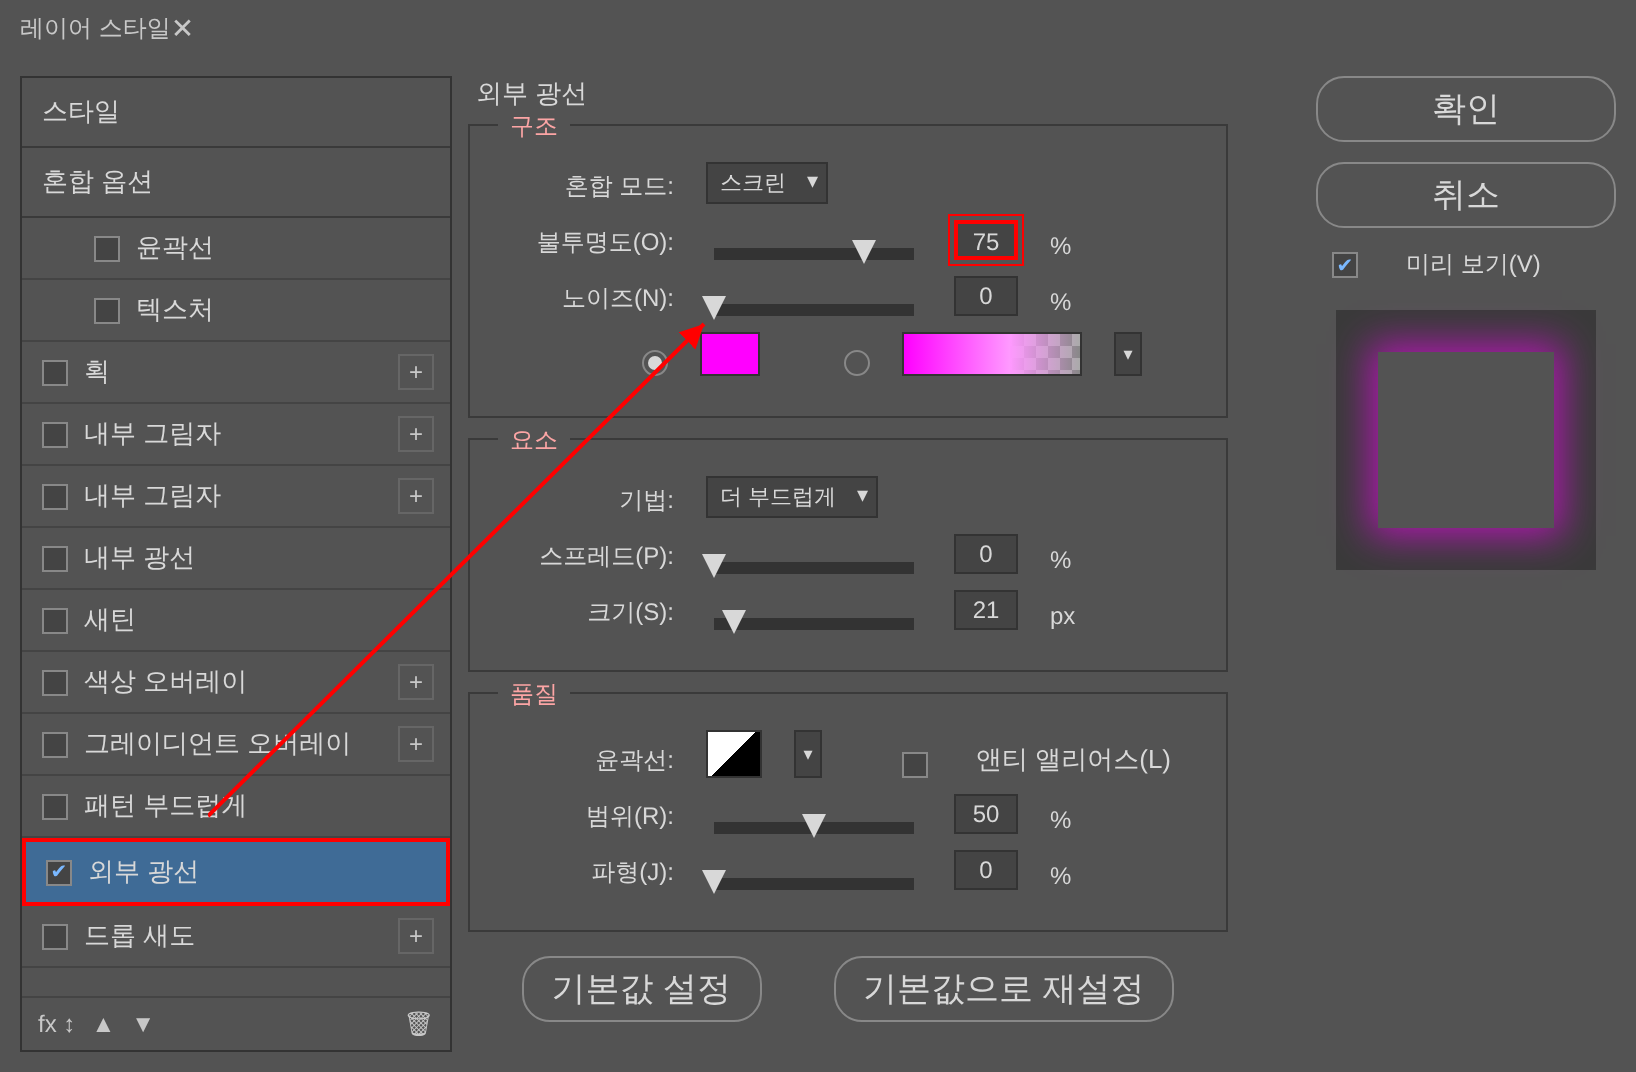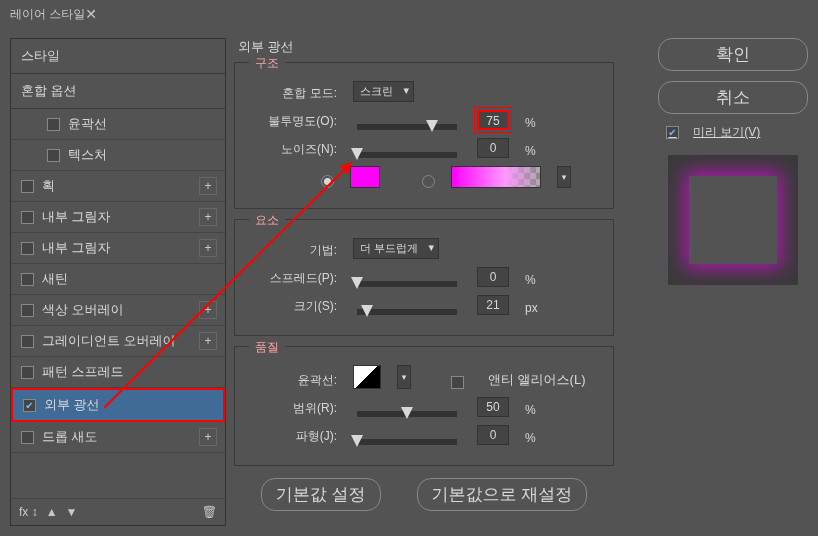--- a/index.html
+++ b/index.html
@@ -41,21 +41,21 @@
 .color-swatch { width: 30px; height: 22px; background: #ff00ff; border: 1px solid #333; }
 .gradient-swatch { width: 90px; height: 22px; background: linear-gradient(to right, #ff00ff, #ff99ff 60%, transparent), repeating-conic-gradient(#888 0 25%, #aaa 0 50%) 0 0/12px 12px; border: 1px solid #333; }
 .grad-dd { width: 14px; height: 22px; background: #444; border: 1px solid #333; display: flex; align-items: center; justify-content: center; font-size: 9px; }
 .contour-swatch { width: 28px; height: 24px; background: linear-gradient(135deg, #fff 50%, #000 50%); border: 1px solid #333; }
 .contour-dd { width: 14px; height: 24px; background: #444; border: 1px solid #333; display: flex; align-items: center; justify-content: center; font-size: 9px; }
 .btn-row { display: flex; gap: 10px; justify-content: center; margin-top: 12px; }
 .ps-btn { background: #535353; border: 1px solid #888; border-radius: 14px; color: #d8d8d8; padding: 4px 14px; font-size: 17px; }
 
 .rightcol { width: 150px; display: flex; flex-direction: column; gap: 10px; align-items: stretch; }
 .rightcol .ps-btn { text-align: center; }
-.preview-check { display: flex; align-items: center; gap: 6px; font-size: 12px; color: #d8d8d8; padding-left: 8px; text-decoration: underline; }
+.preview-check { display: flex; align-items: center; gap: 16px; font-size: 12px; color: #d8d8d8; padding-left: 8px; }
 .preview-box { width: 130px; height: 130px; background: #3a3a3a; margin: 4px auto 0; display: flex; align-items: center; justify-content: center; }
 .preview-inner { width: 88px; height: 88px; background: #535353; box-shadow: 0 0 18px 4px #ff00ff99; }
 
 .arrow-line { position: absolute; }
 </style>
 </head>
 <body>
 
 <div class="titlebar">
   <span class="titlebar-text">레이어 스타일</span>
@@ -88,35 +88,39 @@
       <span>내부 그림자</span>
       <span class="plus-btn">+</span>
     </div>
     <div class="sidebar-item">
       <span class="checkbox"></span>
       <span>내부 그림자</span>
       <span class="plus-btn">+</span>
     </div>
     <div class="sidebar-item">
       <span class="checkbox"></span>
+      <span>내부 광선</span>
+    </div>
+    <div class="sidebar-item">
+      <span class="checkbox"></span>
       <span>새틴</span>
     </div>
     <div class="sidebar-item">
       <span class="checkbox"></span>
       <span>색상 오버레이</span>
       <span class="plus-btn">+</span>
     </div>
     <div class="sidebar-item">
       <span class="checkbox"></span>
       <span>그레이디언트 오버레이</span>
       <span class="plus-btn">+</span>
     </div>
     <div class="sidebar-item">
       <span class="checkbox"></span>
-      <span>패턴 스프레드</span>
+      <span>패턴 부드럽게</span>
     </div>
     <div class="sidebar-item selected">
       <span class="checkbox checked"></span>
       <span>외부 광선</span>
     </div>
     <div class="sidebar-item">
       <span class="checkbox"></span>
       <span>드롭 새도</span>
       <span class="plus-btn">+</span>
     </div>

